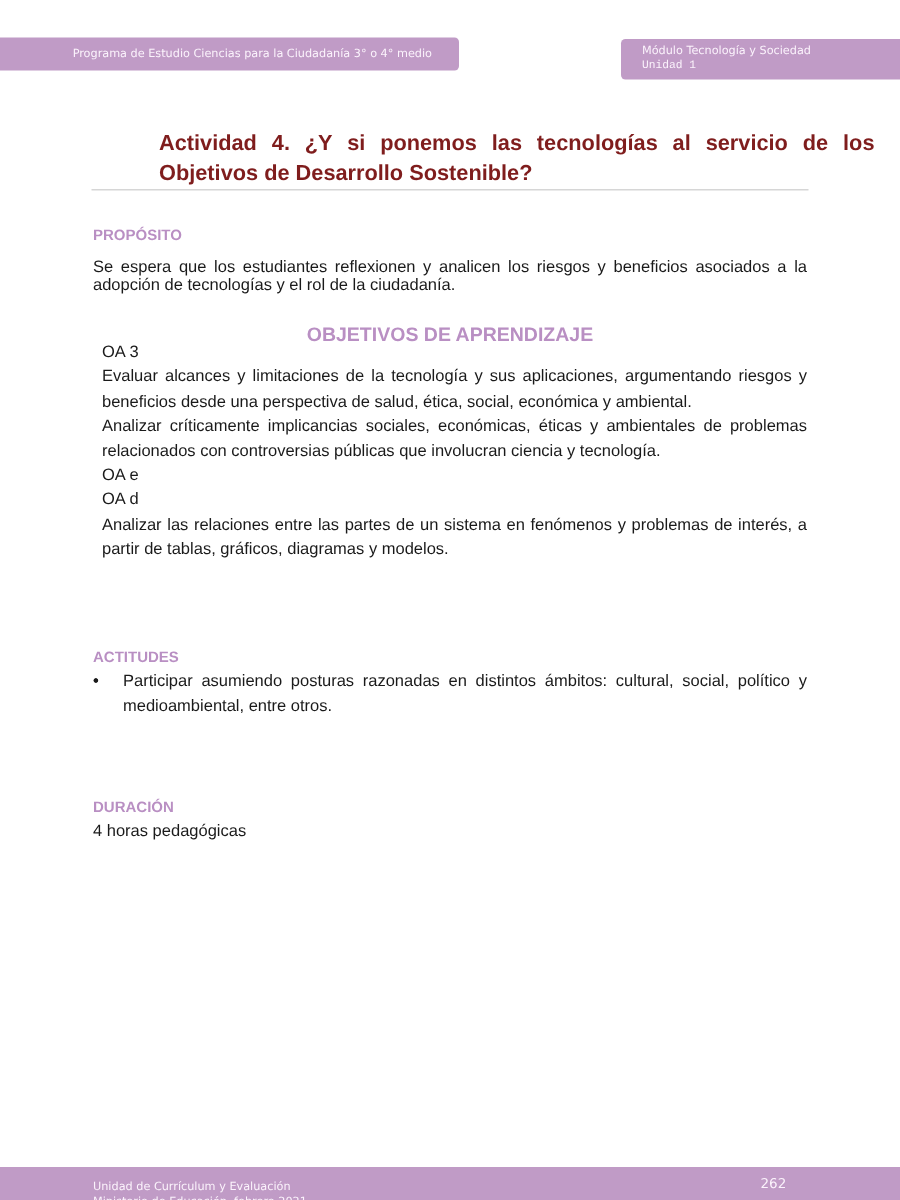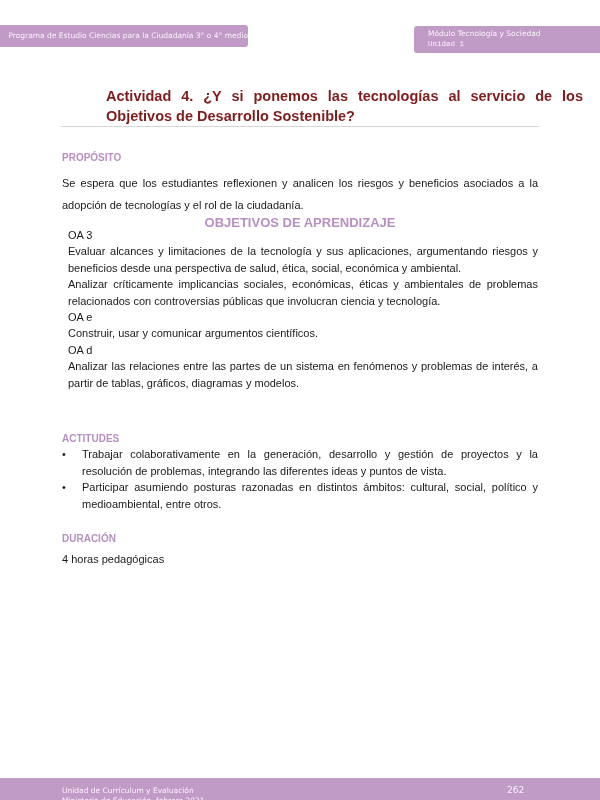--- a/index.html
+++ b/index.html
@@ -1,24 +1,24 @@
 <!DOCTYPE html>
 <html><head>
 <meta charset="utf-8">
 <style>
   html, body { margin:0; padding:0; }
   body { width:600px; height:800px; background:#ffffff; position:relative; overflow:hidden; font-family:"Liberation Sans", sans-serif; color:#1a1a1a; }
-  .hdr-left { position:absolute; left:0; top:25px; width:248px; height:22px; background:#c09bc6; border-radius:0 3px 3px 0; color:#fbf3fc; font-size:7.5px; line-height:22px; text-align:right; box-sizing:border-box; font-family:"DejaVu Sans", sans-serif; }
+  .hdr-left { position:absolute; left:0; top:25px; width:306px; height:22px; background:#c09bc6; border-radius:0 3px 3px 0; color:#fbf3fc; font-size:7.5px; line-height:22px; text-align:right; padding-right:18px; box-sizing:border-box; font-family:"DejaVu Sans", sans-serif; }
   .hdr-right { position:absolute; left:414px; top:26px; width:186px; height:27px; background:#c09bc6; border-radius:3px 0 0 3px; color:#fbf3fc; font-size:7.5px; box-sizing:border-box; padding:3px 0 0 14px; font-family:"DejaVu Sans", sans-serif; }
   .hdr-right .l1 { display:block; width:125px; line-height:10px; }
   .hdr-right .l2 { display:block; width:125px; text-align:left; line-height:10px;font-family:Liberation Mono, monospace; }
   .title { position:absolute; left:62px; top:86px; width:477px; font-size:14.5px; font-weight:bold; color:#7f1d1d; line-height:20px; text-align:justify; text-align-last:left;margin-left:44px; }
   .title-rule { position:absolute; left:61px; top:126px; width:478px; height:1px; background:#d6d6d6; }
   .sec-h { position:absolute; left:62px; font-size:10px; font-weight:bold; color:#b98fc3;text-align:right; }
-  .body-txt { position:absolute; left:62px; width:476px; font-size:11px; line-height:22px; text-align:justify; }
+  .body-txt { position:absolute; left:62px; width:476px; font-size:11px; line-height:12px; text-align:justify; }
   .oa-block { position:absolute; left:68px; width:470px; font-size:11px; line-height:16.4px; }
   .oa-block .j { text-align:justify; }
   .obj-h { position:absolute; left:0; width:600px; top:215px; text-align:center; font-size:13px; font-weight:bold; color:#b98fc3; }
   ul.att { position:absolute; left:62px; top:446px; width:476px; margin:0; padding:0; list-style:none; font-size:11px; line-height:16.5px; }
   ul.att li { position:relative; padding-left:20px; text-align:justify; }
   ul.att li .bullet { position:absolute; left:0; top:0; }
   .footer { position:absolute; left:0; top:778px; width:600px; height:40px; background:#c09bc6; color:#fbf3fc; font-family:"DejaVu Sans", sans-serif; font-size:7.5px; }
   .footer .f1 { position:absolute; left:62px; top:8px; line-height:9.5px; }
   .footer .pg { position:absolute; left:507px; top:7px; font-size:9px; }
 </style>
@@ -39,30 +39,28 @@
 <div class="sec-h" style="top:152px;">PROPÓSITO</div>
 <div class="body-txt" style="top:172px;">Se espera que los estudiantes reflexionen y analicen los riesgos y beneficios asociados a la adopción de tecnologías y el rol de la ciudadanía.</div>
 
 <div class="obj-h">OBJETIVOS DE APRENDIZAJE</div>
 
 <div class="oa-block" style="top:227px;">
   <div>OA 3</div>
   <div class="j">Evaluar alcances y limitaciones de la tecnología y sus aplicaciones, argumentando riesgos y beneficios desde una perspectiva de salud, ética, social, económica y ambiental.</div>
   <div class="j">Analizar críticamente implicancias sociales, económicas, éticas y ambientales de problemas relacionados con controversias públicas que involucran ciencia y tecnología.</div>
   <div>OA e</div>
-  <div class="j">Construir, usar y comunicar argumentos científicos.</div>
   <div>OA d</div>
   <div class="j">Analizar las relaciones entre las partes de un sistema en fenómenos y problemas de interés, a partir de tablas, gráficos, diagramas y modelos.</div>
 </div>
 
 <div class="sec-h" style="top:433px;">ACTITUDES</div>
 <ul class="att">
   <li>
     <span class="bullet">•</span>
-    <span>Trabajar colaborativamente en la generación, desarrollo y gestión de proyectos y la resolución de problemas, integrando las diferentes ideas y puntos de vista.</span>
   </li>
   <li>
     <span class="bullet">•</span>
     <span>Participar asumiendo posturas razonadas en distintos ámbitos: cultural, social, político y medioambiental, entre otros.</span>
   </li>
 </ul>
 
 <div class="sec-h" style="top:533px;">DURACIÓN</div>
 <div class="body-txt" style="top:548px;">4 horas pedagógicas</div>
 

